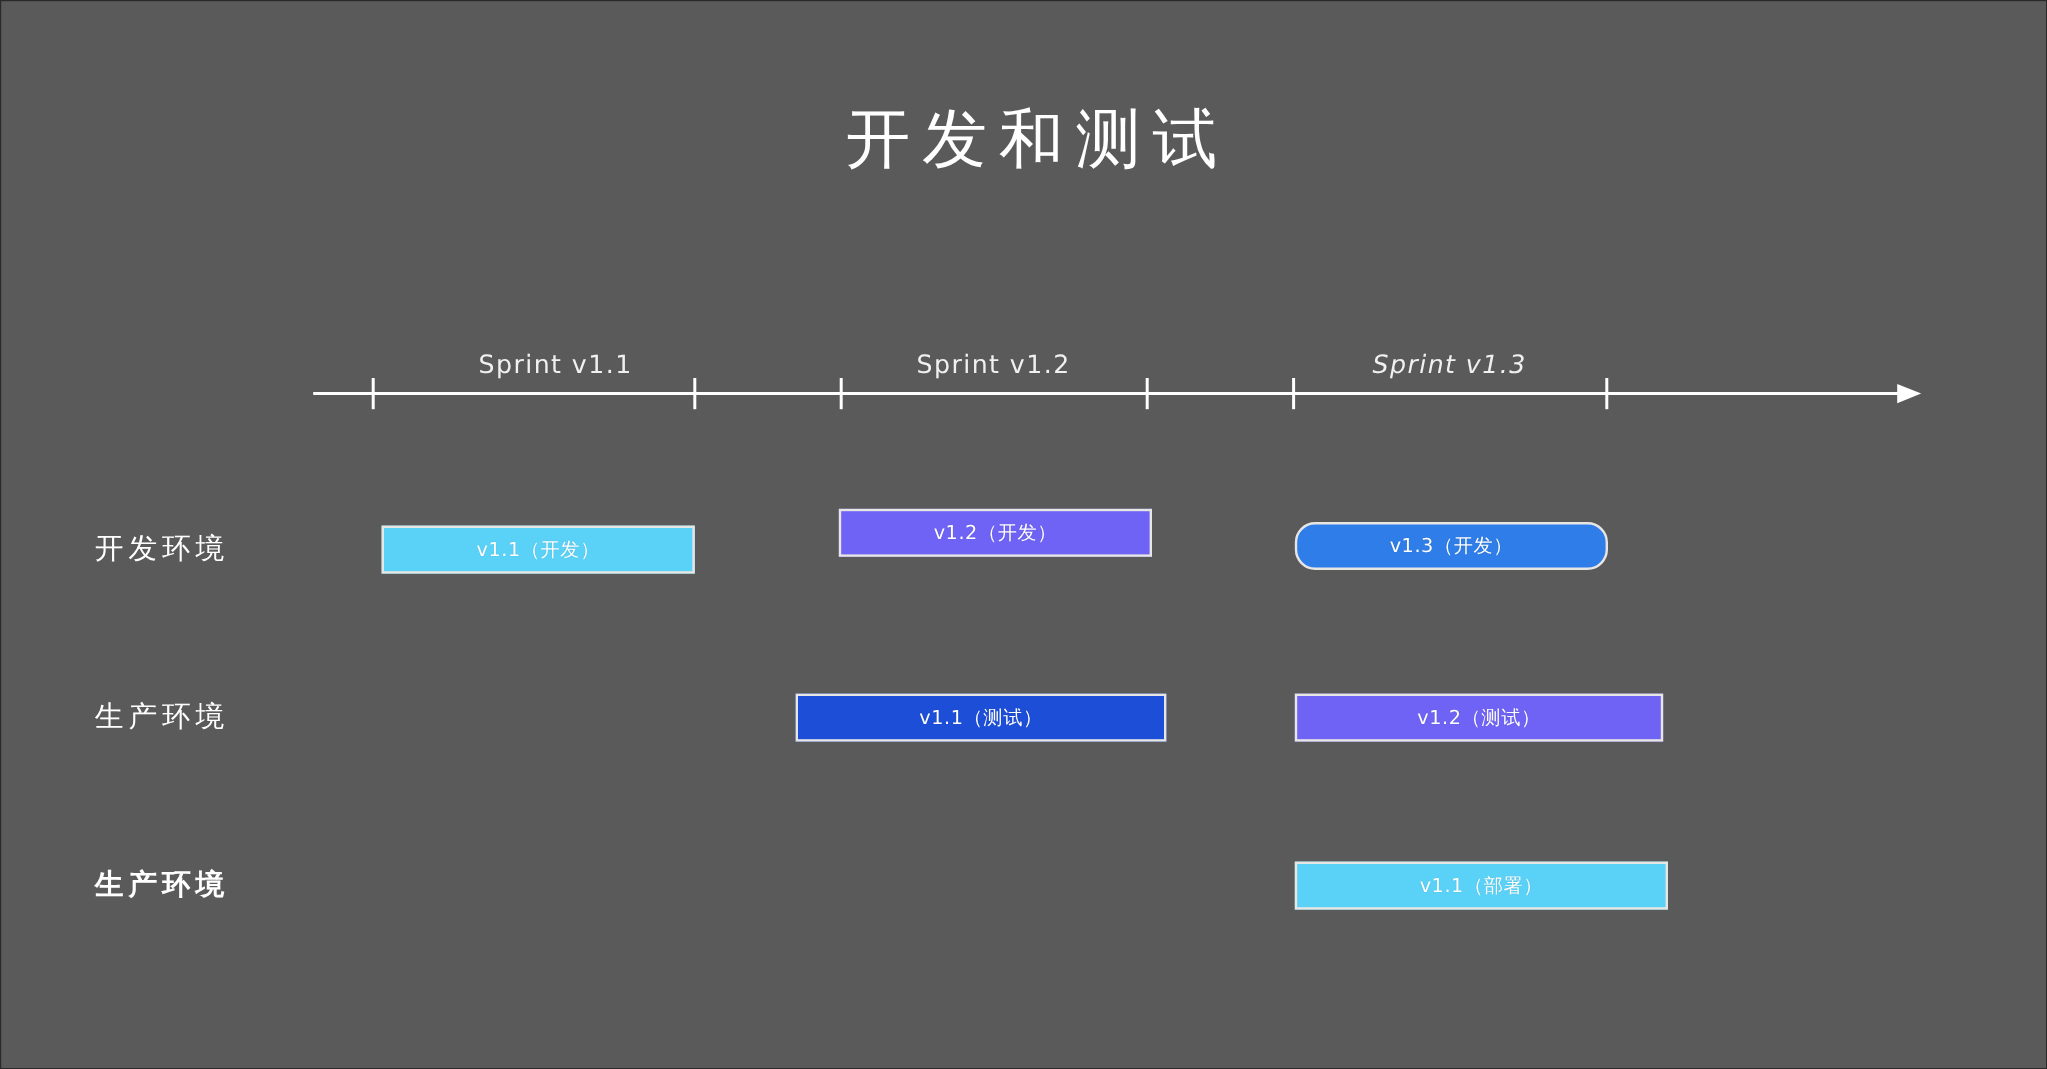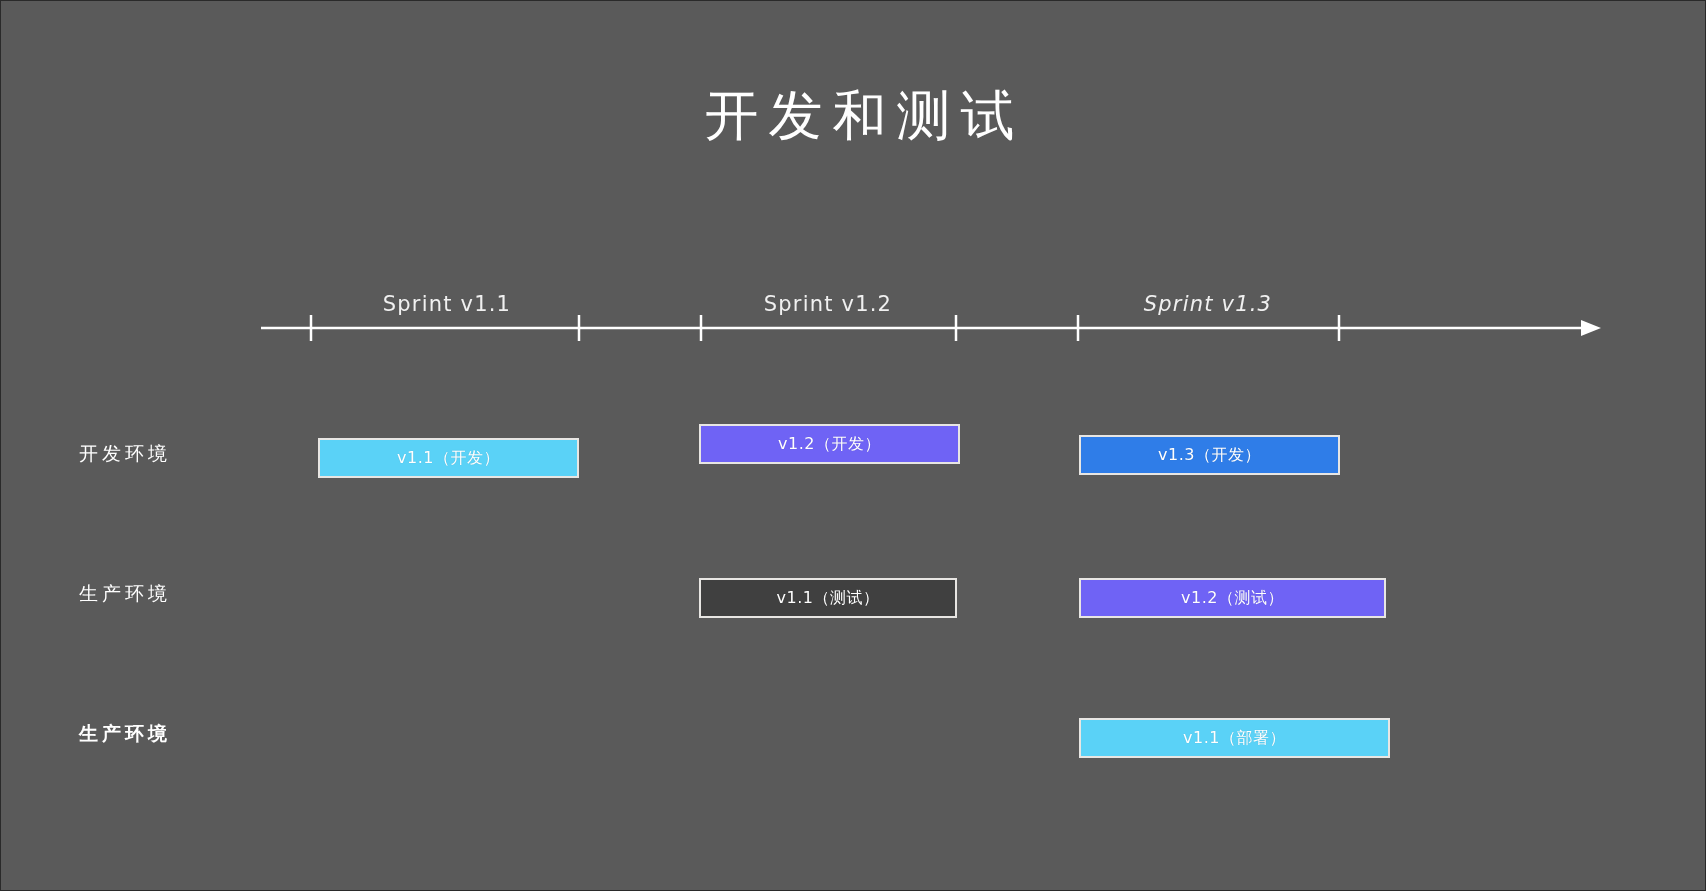--- a/index.html
+++ b/index.html
@@ -51,21 +51,21 @@
     white-space: nowrap;
     transform: translateX(-50%);
     top: 291px;
   }
 
   
   .row-label {
     position: absolute;
     left: 78px;
     color: #ffffff;
-    font-size: 19px;
+    font-size: 24px;
     letter-spacing: 4px;
     white-space: nowrap;
     text-align: center;
   }
 
   
   .bar {
     position: absolute;
     height: 40px;
     border: 2px solid #e8e6e3;
@@ -89,42 +89,42 @@
     <polygon points="1600,327 1580,319 1580,335" fill="#ffffff"></polygon>
     <line x1="310" y1="314" x2="310" y2="340" stroke="#ffffff" stroke-width="2.5"></line>
     <line x1="578" y1="314" x2="578" y2="340" stroke="#ffffff" stroke-width="2.5"></line>
     <line x1="700" y1="314" x2="700" y2="340" stroke="#ffffff" stroke-width="2.5"></line>
     <line x1="955" y1="314" x2="955" y2="340" stroke="#ffffff" stroke-width="2.5"></line>
     <line x1="1077" y1="314" x2="1077" y2="340" stroke="#ffffff" stroke-width="2.5"></line>
     <line x1="1338" y1="314" x2="1338" y2="340" stroke="#ffffff" stroke-width="2.5"></line>
   </svg>
 
 <div id="sprint-labels">
-    <div class="sprint-label" style="left: 446px;">Sprint v1.1</div>
+    <div class="sprint-label" style="left: 462px;">Sprint v1.1</div>
     <div class="sprint-label" style="left: 827px;">Sprint v1.2</div>
     <div class="sprint-label" style="left: 1207px; font-style: italic;">Sprint v1.3</div>
   </div>
 
 <div id="row-labels">
     <div class="row-label" style="top: 440px;">开发环境</div>
     <div class="row-label" style="top: 580px;">生产环境</div>
     <div class="row-label" style="top: 720px; font-weight: bold;">生产环境</div>
   </div>
 
 <div id="bars-layer">
     <div class="bar" style="left: 317px; top: 437px; width: 261px; background: rgb(90, 210, 247);">
       <span>v1.1（开发）</span>
     </div>
     <div class="bar" style="left: 698px; top: 423px; width: 261px; background: rgb(111, 99, 245);">
       <span>v1.2（开发）</span>
     </div>
-    <div class="bar" style="left: 1078px; top: 434px; width: 261px; background: rgb(47, 125, 232);">
+    <div class="bar" style="left: 1078px; top: 434px; width: 261px; background: rgb(47, 125, 232); border-radius: 17px;">
       <span>v1.3（开发）</span>
     </div>
-    <div class="bar" style="left: 698px; top: 577px; width: 258px; background: #404040;">
+    <div class="bar" style="left: 662px; top: 577px; width: 309px; background: #1d4ed8;">
       <span>v1.1（测试）</span>
     </div>
     <div class="bar" style="left: 1078px; top: 577px; width: 307px; background: rgb(111, 99, 245);">
       <span>v1.2（测试）</span>
     </div>
     <div class="bar" style="left: 1078px; top: 717px; width: 311px; background: rgb(90, 210, 247);">
       <span>v1.1（部署）</span>
     </div>
   </div>
 

